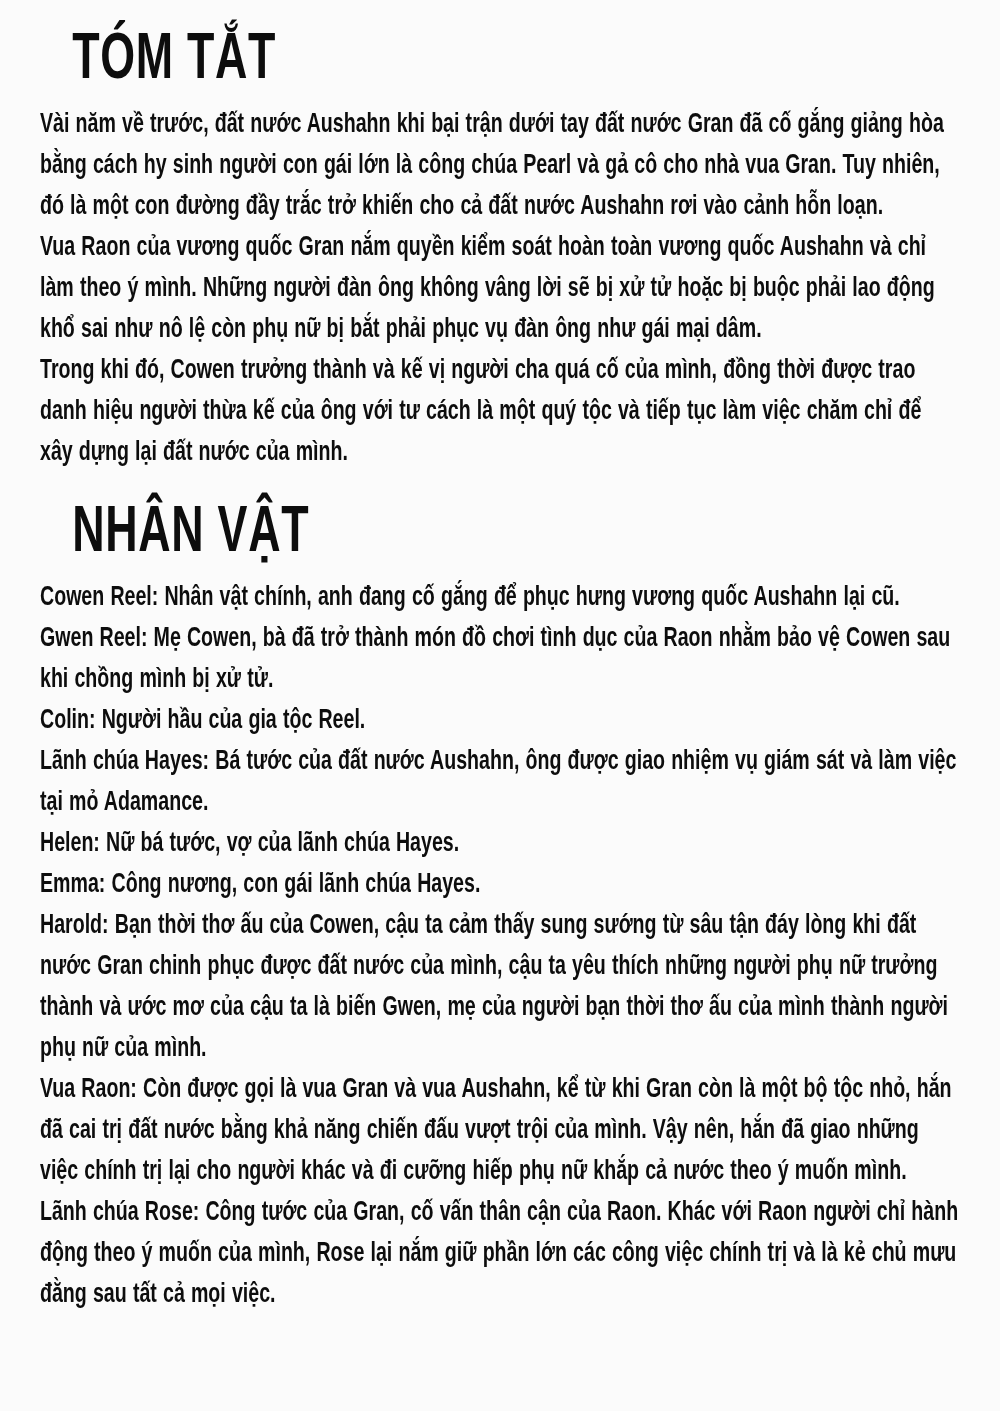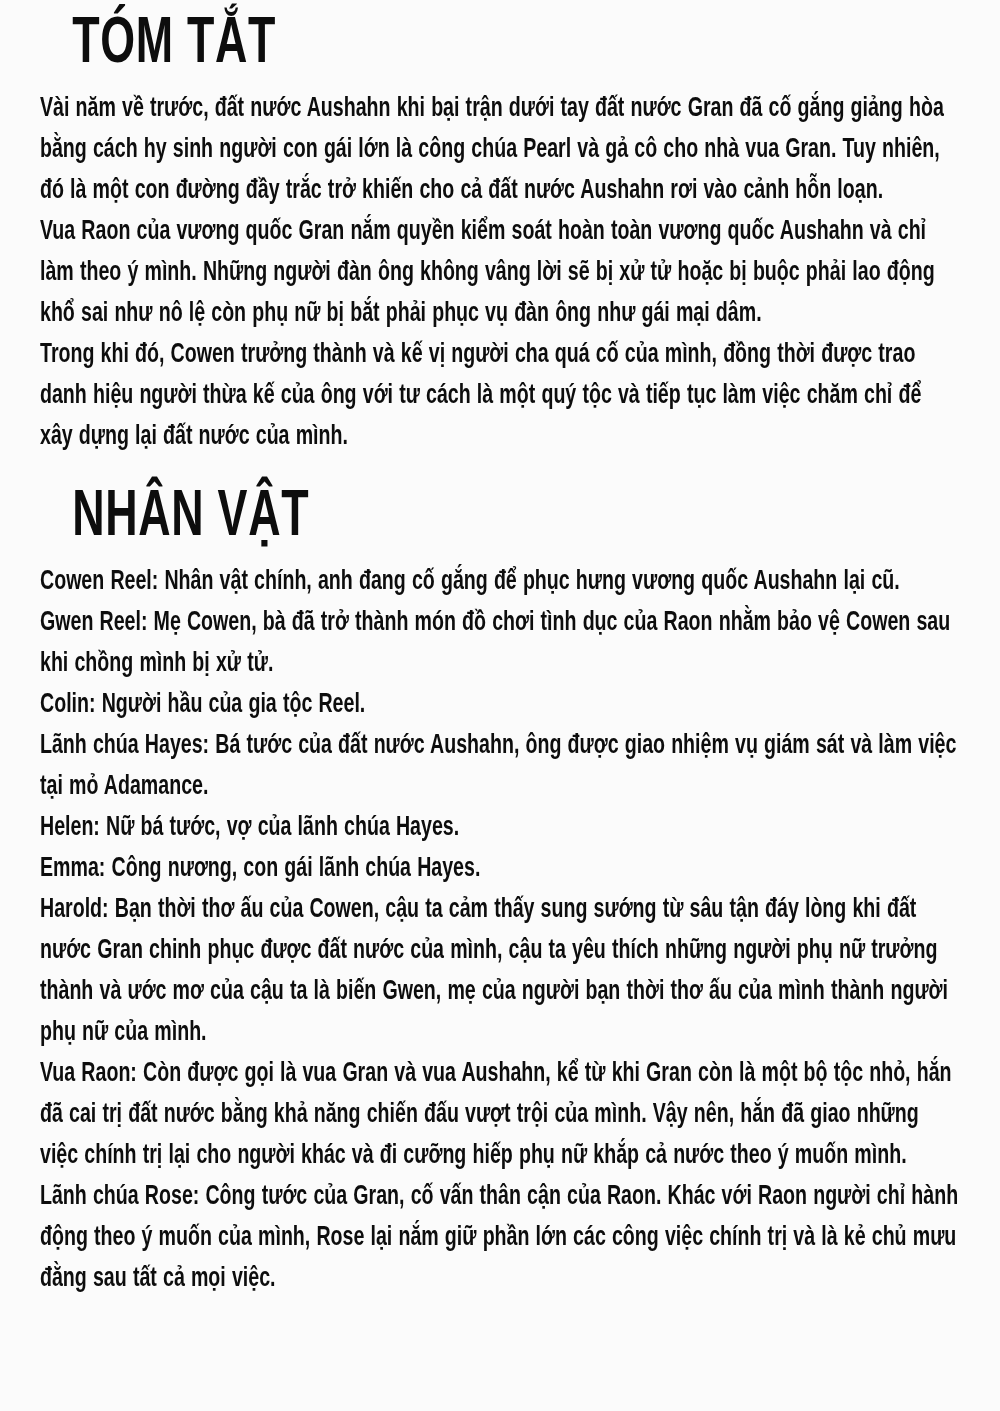--- a/index.html
+++ b/index.html
@@ -11,21 +11,21 @@
     height: 1411px;
     overflow: hidden;
     background: #fbfbfb;
     color: #0d0d0d;
     font-family: "Liberation Sans", sans-serif;
   }
   .page {
     box-sizing: border-box;
     width: 1000px;
     height: 1411px;
-    padding: 8px 0 0 40px;
+    padding: 24px 0 0 40px;
   }
   
   .content-column {
     width: 1314px;              
     transform: scaleX(0.70);
     transform-origin: 0 0;
   }
   .heading {
     margin: 0 0 14px 46px;      
     font-size: 64px;

